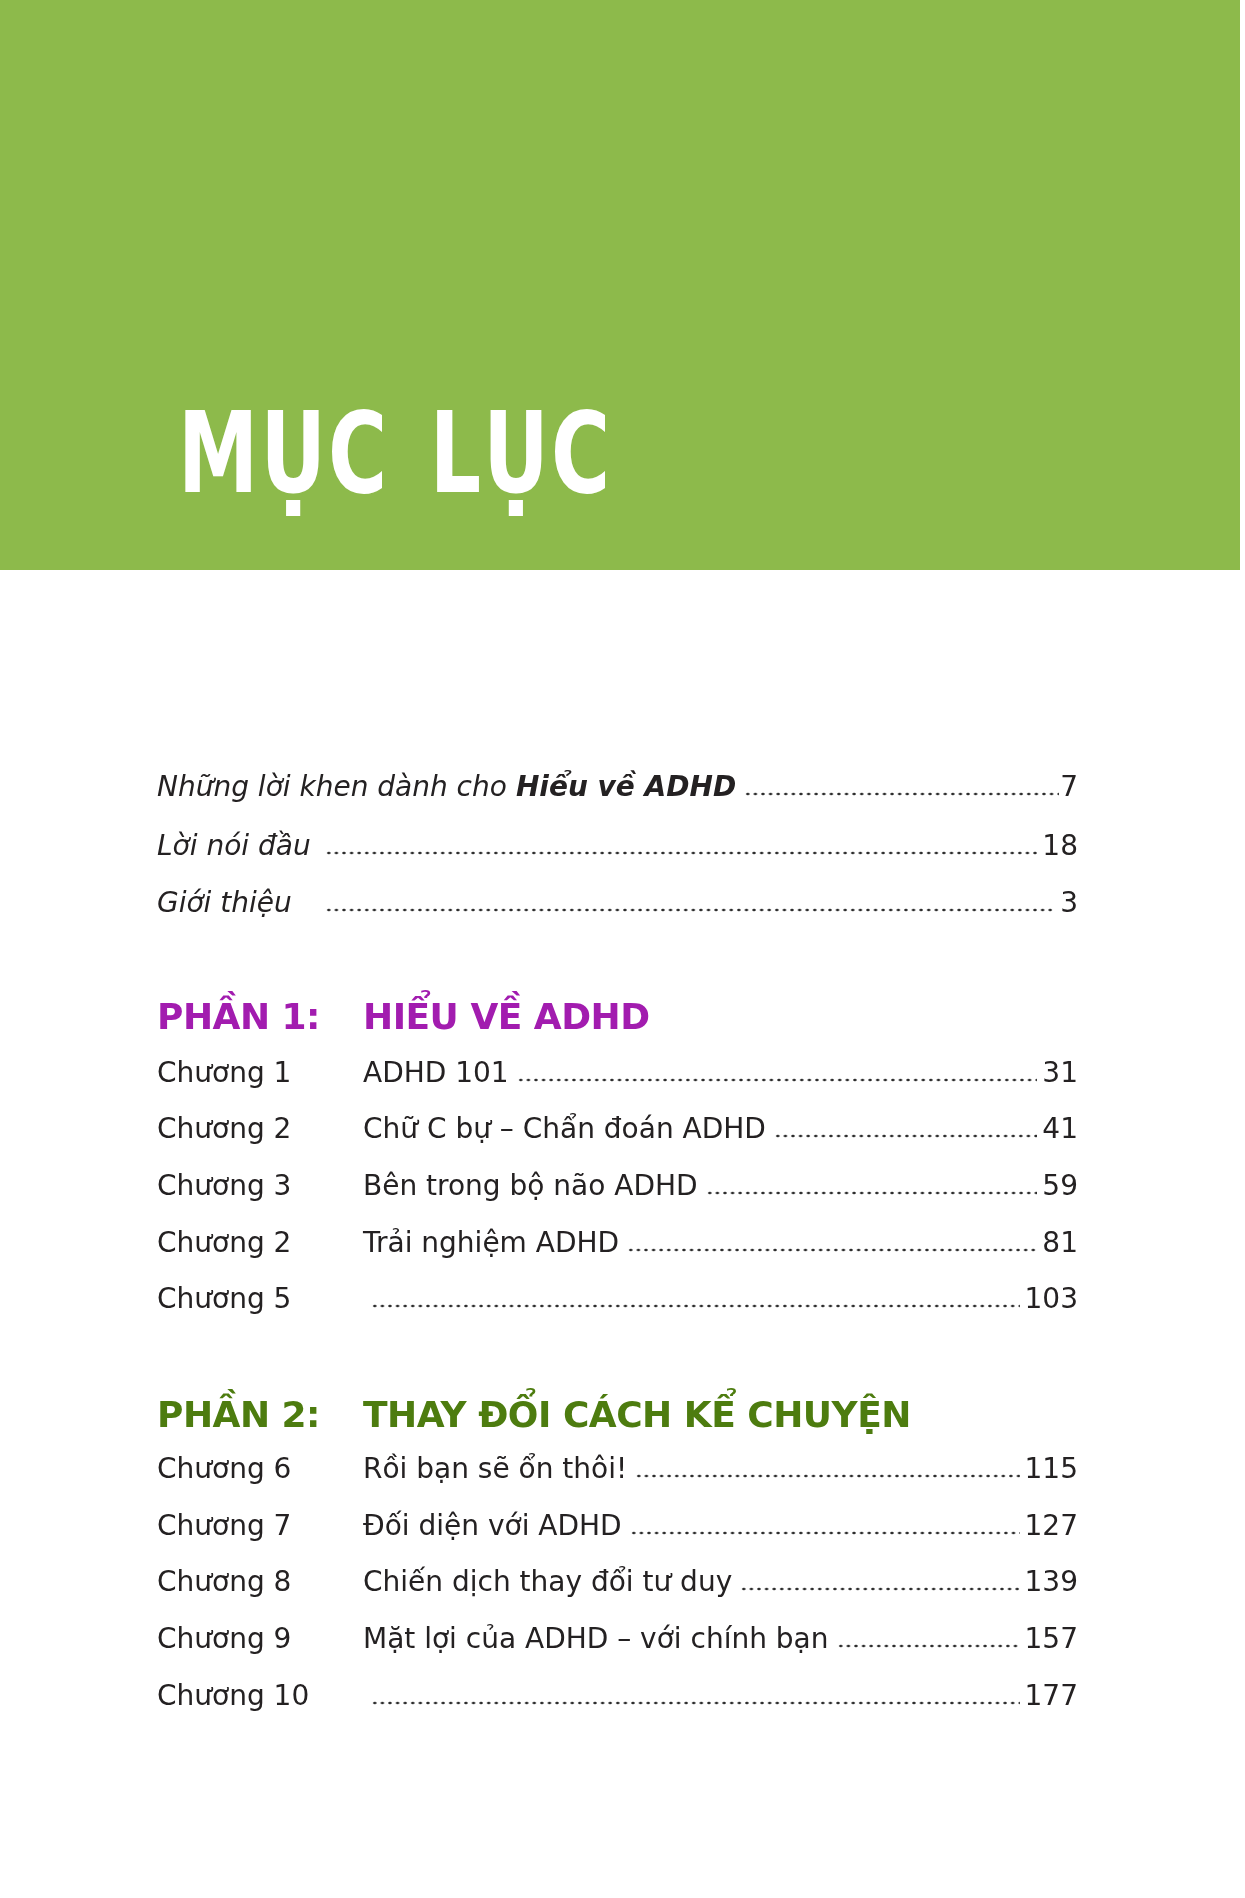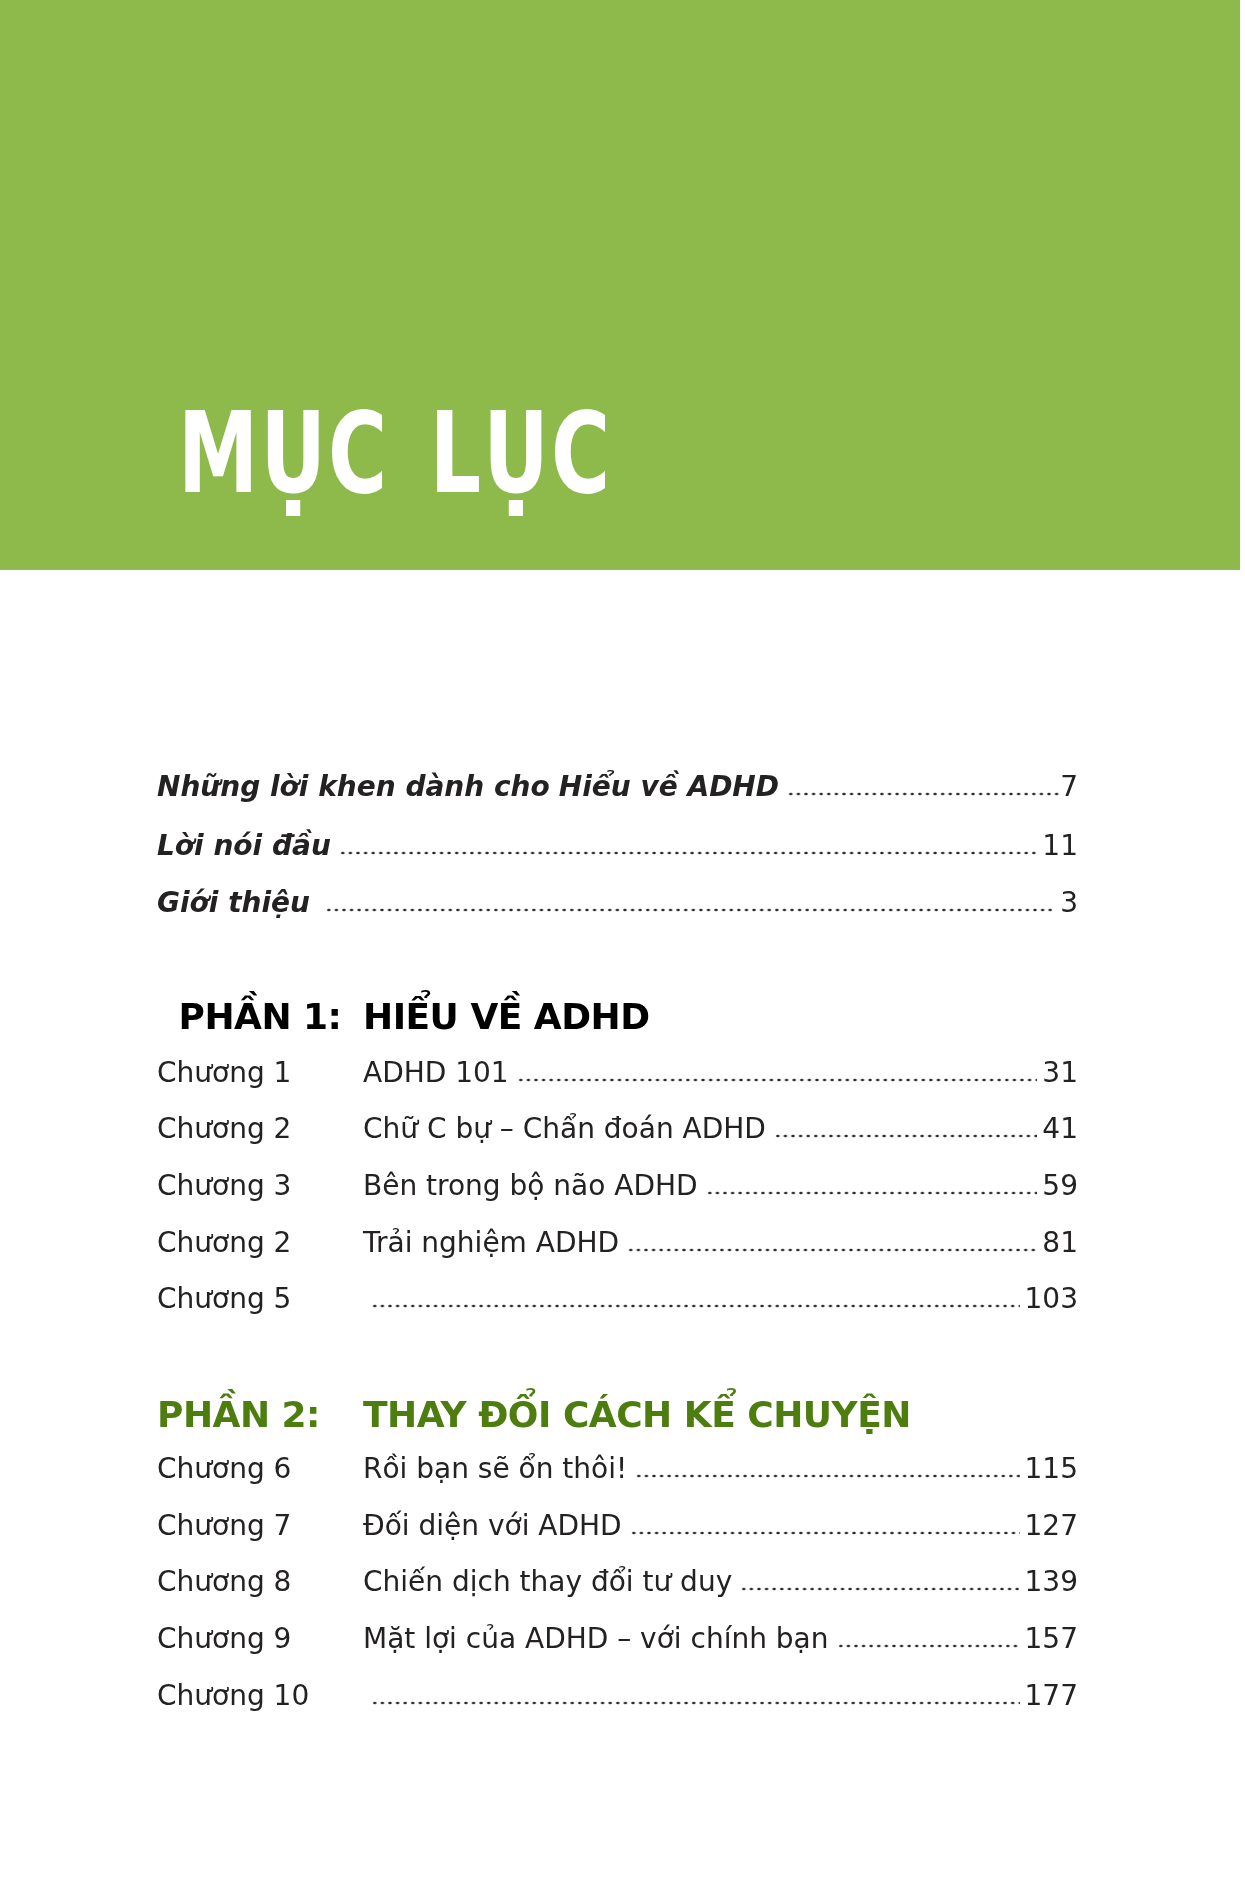--- a/index.html
+++ b/index.html
@@ -28,42 +28,42 @@
   }
 
   
   .toc{position:absolute;left:157px;top:0;width:921px;}
   .row{
     position:absolute;left:0;width:921px;height:34px;
     display:flex;align-items:baseline;
     font-size:28px;line-height:34px;
     white-space:nowrap;
   }
-  .italic{font-style:italic;font-weight:bold;}
+  .italic{font-style:italic;font-weight:normal;}
   .italic-bold{font-style:italic;font-weight:bold;margin-left:9px;}
   .fm-label{flex:0 0 auto;min-width:160px;}
   .col-label{flex:0 0 206px;}
   .entry-title{flex:0 0 auto;}
   .leader{
     flex:1 1 auto;
     height:4px;
     margin:0 5px 0 8px;
     background-image:radial-gradient(circle,#2b2b2b 1.45px,rgba(0,0,0,0) 1.6px);
     background-size:7.6px 4px;
     background-repeat:repeat-x;
     background-position:0 50%;
   }
   .leader.tight{margin-right:1px;}
   .page-num{flex:0 0 auto;}
 
   .part-heading{
     font-weight:bold;font-size:36px;line-height:44px;height:44px;
     letter-spacing:-0.5px;
   }
-  .part1{color:#000000;text-align:center;}
+  .part1{color:#a21caf;}
   .part2{color:#4d7c0f;}
 </style>
 </head>
 <body>
 
 <div class="page">
 
   <div class="banner">
     <h1 class="banner-title">MỤC LỤC</h1>
   </div>
@@ -73,21 +73,21 @@
     <div class="row" style="top:770px">
       <span class="italic">Những lời khen dành cho</span>
       <span class="italic-bold">Hiểu về ADHD</span>
       <span class="leader tight"></span>
       <span class="page-num">7</span>
     </div>
 
     <div class="row" style="top:829px">
       <span class="fm-label italic">Lời nói đầu</span>
       <span class="leader"></span>
-      <span class="page-num">11</span>
+      <span class="page-num">18</span>
     </div>
 
     <div class="row" style="top:886px">
       <span class="fm-label italic">Giới thiệu</span>
       <span class="leader"></span>
       <span class="page-num">3</span>
     </div>
 
     <div class="row part-heading part1" style="top:995px">
       <span class="col-label">PHẦN 1:</span>

